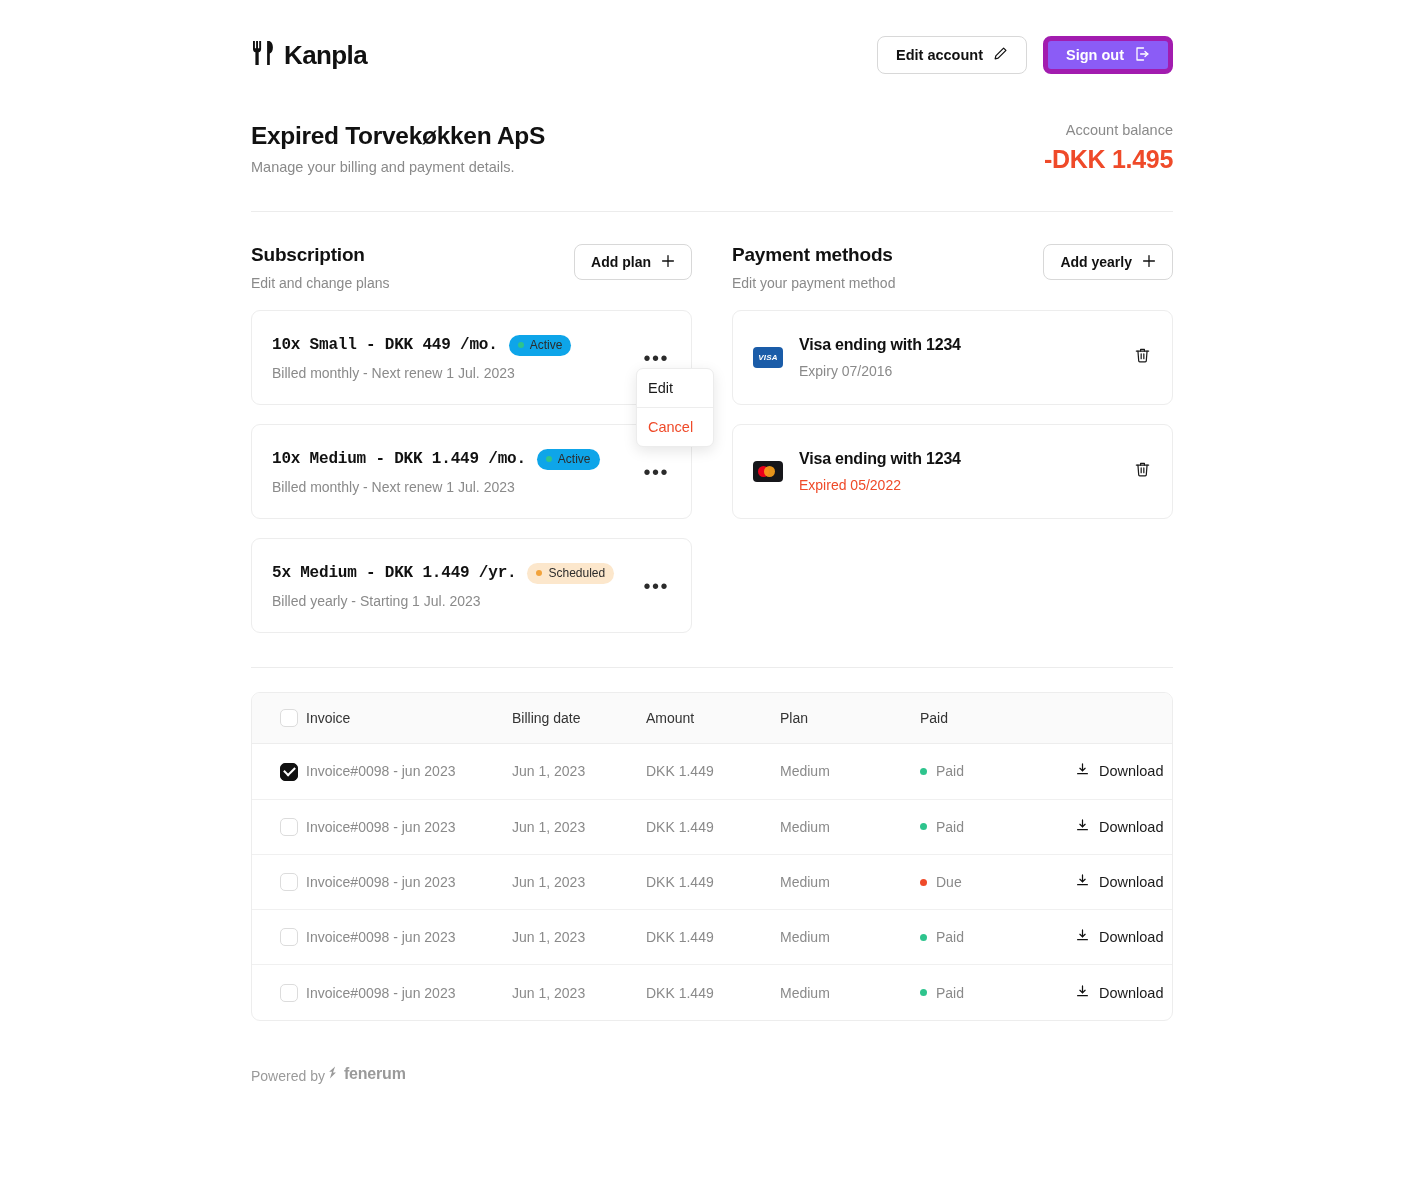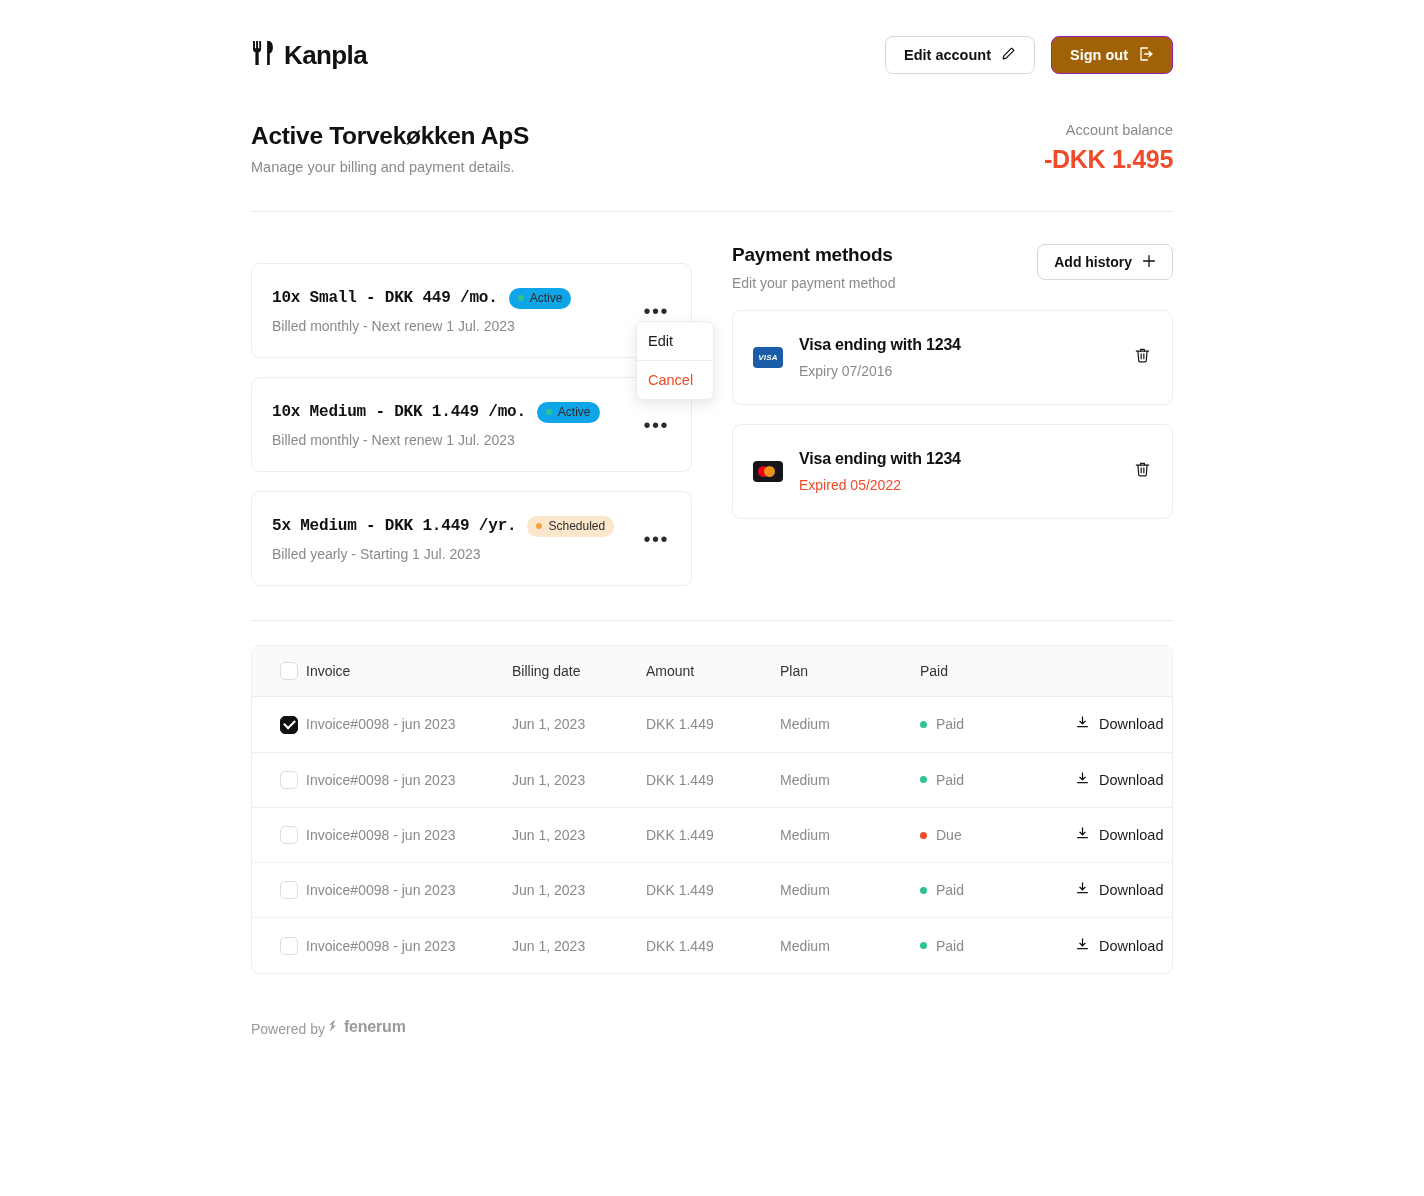--- a/index.html
+++ b/index.html
@@ -55,22 +55,22 @@
     font-weight: bold;
     cursor: pointer;
     white-space: nowrap;
   }
   .btn-outline {
     background: #ffffff;
     border: 1px solid #d8d8d8;
     color: #111111;
   }
   .btn-dark {
-    background: #a16207;
-    border: 1px solid #a21caf;
+    background: #8b5cf6;
+    border: 5px solid #a21caf;
     color: #ffffff;
   }
 
   
   .acct {
     display: flex;
     justify-content: space-between;
     align-items: flex-start;
     margin-top: 44px;
   }
@@ -380,34 +380,48 @@
               <path d="M11 5.5L13.8 8 11 10.5"></path>
               <path d="M6.6 8h7.2"></path>
             </svg>
           </span>
         </div>
       </div>
     </div>
 
     <div class="acct">
       <div>
-        <h1 class="acct-title">Active Torvekøkken ApS</h1>
+        <h1 class="acct-title">Expired Torvekøkken ApS</h1>
         <div class="acct-sub">Manage your billing and payment details.</div>
       </div>
       <div>
         <div class="bal-label">Account balance</div>
         <div class="bal-value">-DKK 1.495</div>
       </div>
     </div>
 
     <div class="rule"></div>
 
     <div class="cols">
 
       <div class="col">
+        <div class="sec-head">
+          <div>
+            <h2 class="sec-title">Subscription</h2>
+            <div class="sec-sub">Edit and change plans</div>
+          </div>
+          <div class="btn btn-outline sec-btn">
+            <span>Add plan</span>
+            <span>
+              <svg width="14" height="14" viewBox="0 0 14 14" stroke="#111111" stroke-width="1.3" stroke-linecap="round">
+                <path d="M7 1.6v10.8M1.6 7h10.8"></path>
+              </svg>
+            </span>
+          </div>
+        </div>
 
         <div class="cards">
 
           <div class="card">
             <div>
               <div class="plan-title-row">
                 <span class="plan-title">10x Small - DKK 449 /mo.</span>
                 <span class="badge badge-active">
                   <span class="dot"></span>
                   <span>Active</span>
@@ -454,21 +468,21 @@
         </div>
       </div>
 
       <div class="col">
         <div class="sec-head">
           <div>
             <h2 class="sec-title">Payment methods</h2>
             <div class="sec-sub">Edit your payment method</div>
           </div>
           <div class="btn btn-outline sec-btn">
-            <span>Add history</span>
+            <span>Add yearly</span>
             <span>
               <svg width="14" height="14" viewBox="0 0 14 14" stroke="#111111" stroke-width="1.3" stroke-linecap="round">
                 <path d="M7 1.6v10.8M1.6 7h10.8"></path>
               </svg>
             </span>
           </div>
         </div>
 
         <div class="cards">
 

